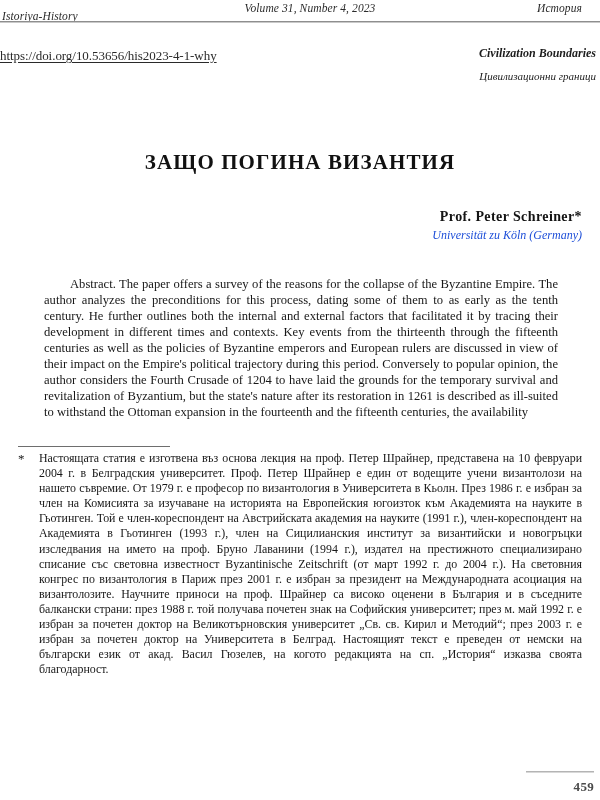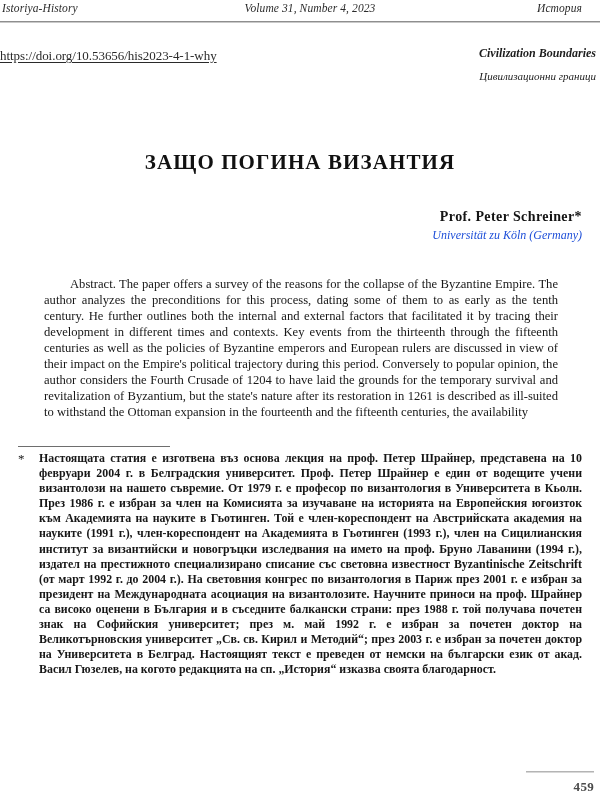--- a/index.html
+++ b/index.html
@@ -32,21 +32,21 @@
     height: 20px;
     display: flex;
     align-items: flex-start;
     justify-content: space-between;
     font-style: italic;
     font-size: 11.5px;
     letter-spacing: .1px;
     color: #2b2b2b;
     white-space: nowrap;
   }
-  .rh-left  { padding-left: 2px; }
+  .rh-left  { padding-left: 2px; margin-top: 8px; }
   .rh-center{ position:absolute; left:0; right:0; text-align:center;padding-left:20px; }
   .rh-right { padding-right: 18px; }
 
   .head-rule {
     position: absolute;
     top: 21px;
     left: 0px;
     right: 0px;
     height: 2px;
     background: linear-gradient(to bottom, #8e8e8e 0 1px, #c9c9c9 1px 2px);
@@ -163,21 +163,20 @@
     flex: 0 0 auto;
     width: 9px;
     font-size: 13px;
     line-height: 15px;
     text-align: left;
   }
   .footnote-body {
     flex: 1 1 auto;
     text-align: justify;
     text-justify: inter-word;
-    font-weight: bold;
   }
 
   
   .folio-rule {
     position: absolute;
     bottom: 27px;
     right: 6px;
     width: 68px;
     height: 2px;
     background: linear-gradient(to bottom, #b4b4b4 0 1px, #d8d8d8 1px 2px);

